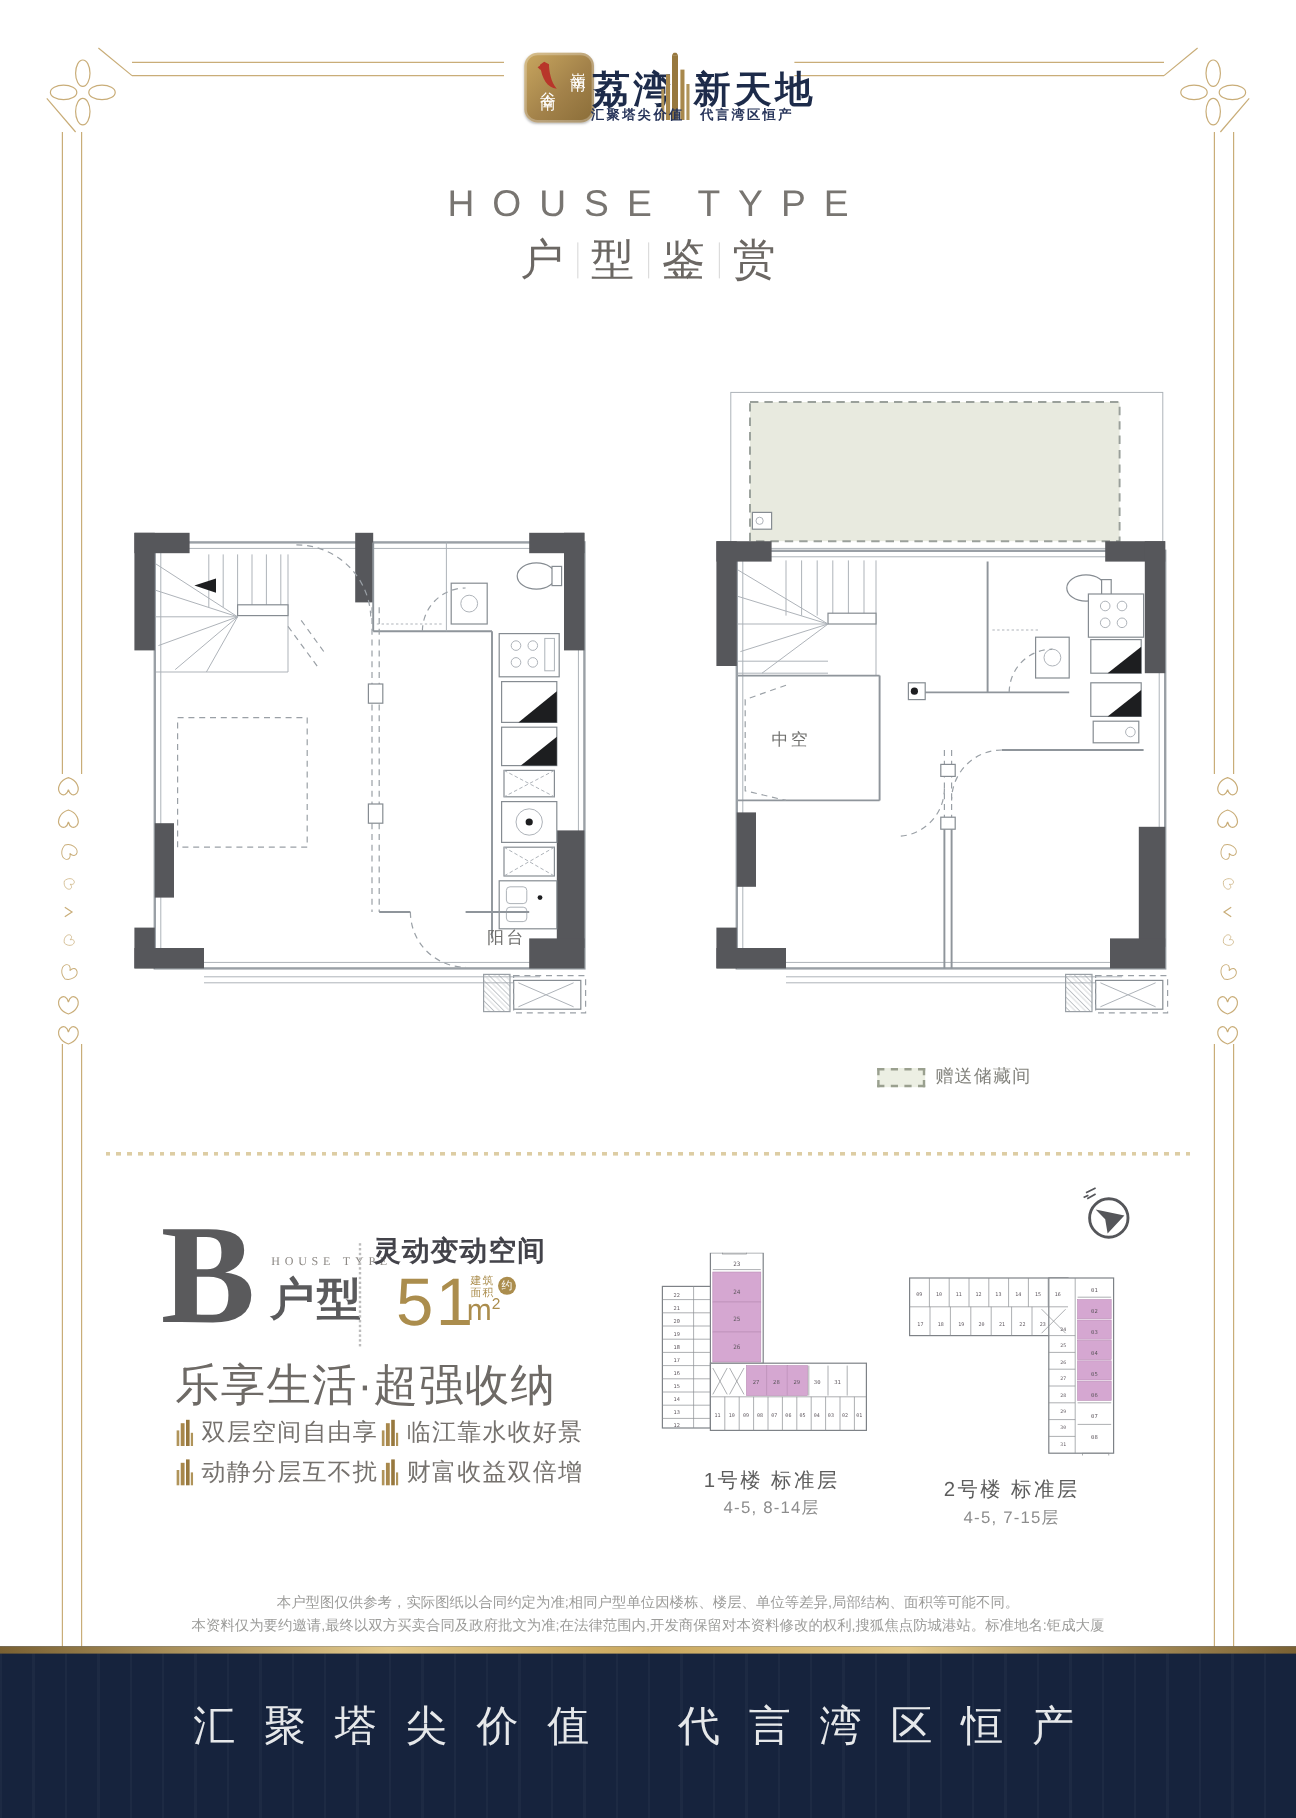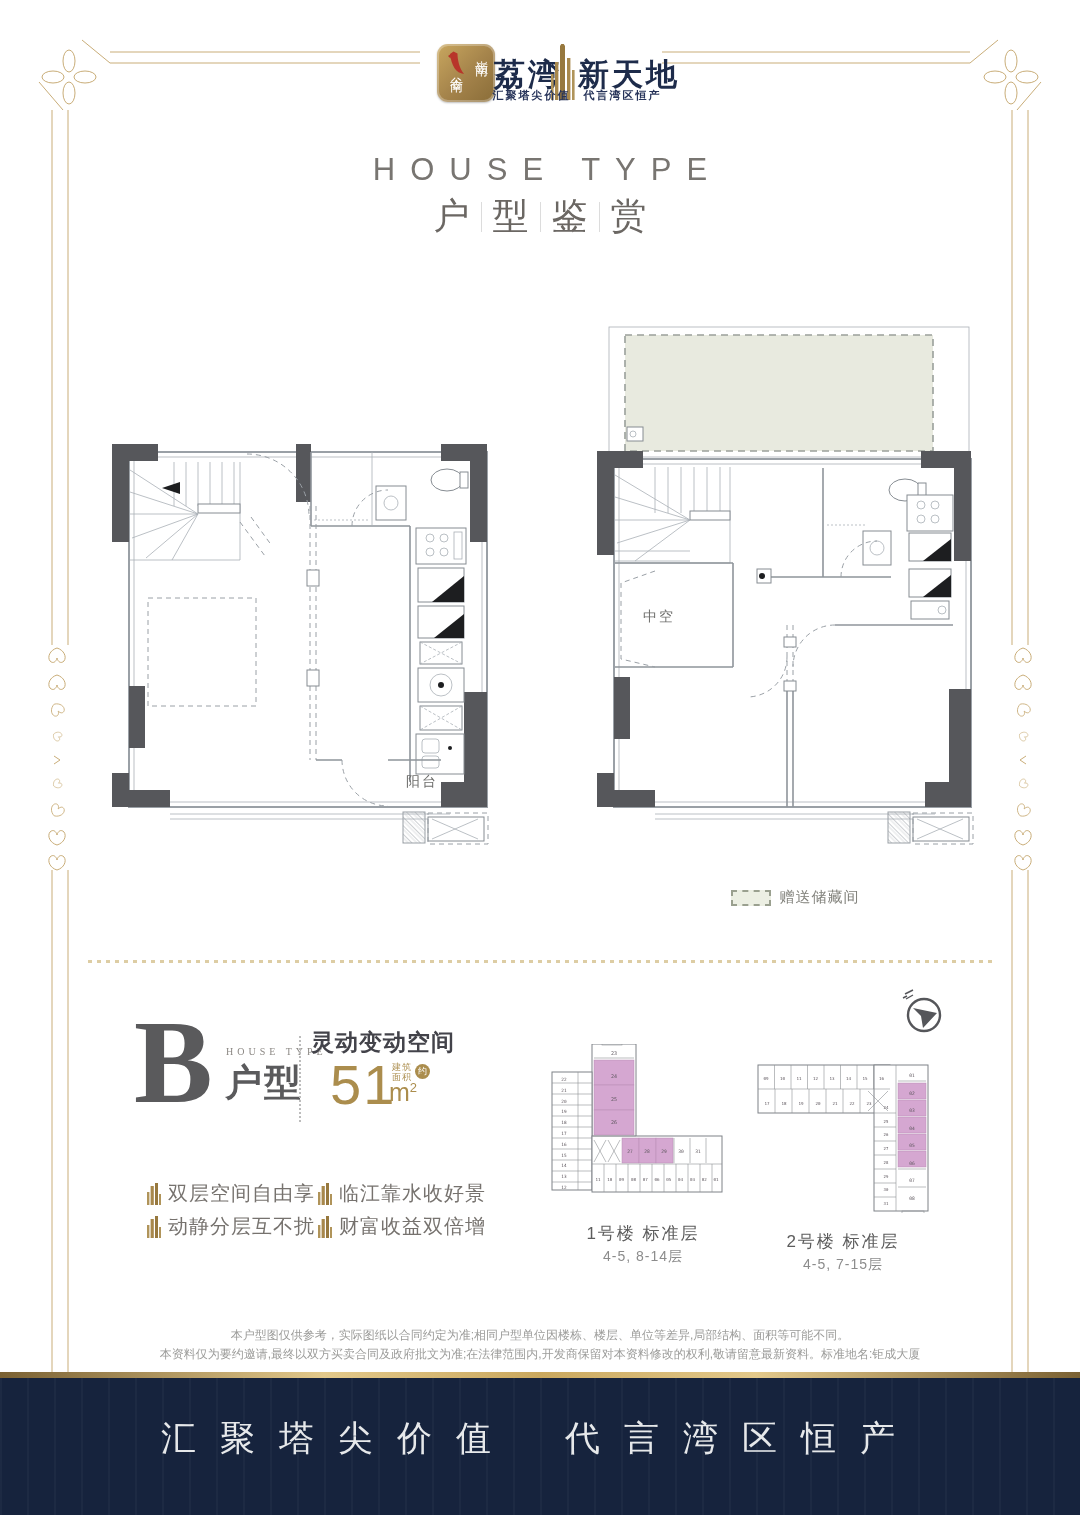--- a/index.html
+++ b/index.html
@@ -372,20 +372,21 @@
   <div class="abs ht-zh">户型</div>
   <div class="abs dot-vr"></div>
   <div class="abs slogan">灵动变动空间</div>
   <div class="abs area-num">51</div>
   <div class="abs area-note">
     <div>建筑</div>
       <div>面积</div>
   </div>
   <div class="abs area-approx">约</div>
   <div class="abs area-unit">m<sup>2</sup></div>
+  <div class="abs subtitle">乐享生活·超强收纳</div>
 
   <div class="abs feature f-r1 f-c1">
     <svg width="14" height="22" viewBox="0 0 14 22">
         <rect x="0" y="9" width="2.4" height="13" fill="#b0945a"></rect>
         <rect x="3.6" y="3" width="3.2" height="19" fill="#a8884c"></rect>
         <rect x="8" y="0" width="3" height="22" fill="#97783e"></rect>
         <rect x="12" y="11" width="2" height="11" fill="#b0945a"></rect>
       </svg>
     <span>双层空间自由享</span>
   </div>
@@ -539,21 +540,21 @@
         <text x="156" y="103.5" font-size="4.6" text-anchor="middle" class="t-num">06</text>
         <text x="156" y="121" font-size="4.6" text-anchor="middle" class="t-num">07</text>
         <text x="156" y="138.5" font-size="4.6" text-anchor="middle" class="t-num">08</text>
       </g>
   </svg>
   <div class="abs t-cap" style="left:756px;top:1230px;width:174px;">2号楼 标准层</div>
   <div class="abs t-floor" style="left:756px;top:1256px;width:174px;">4-5, 7-15层</div>
 
   <div class="abs disclaimer">
     <div>本户型图仅供参考，实际图纸以合同约定为准;相同户型单位因楼栋、楼层、单位等差异,局部结构、面积等可能不同。</div>
-    <div>本资料仅为要约邀请,最终以双方买卖合同及政府批文为准;在法律范围内,开发商保留对本资料修改的权利,敬请留意最新资料。标准地名:钜成大厦</div>
+    <div>本资料仅为要约邀请,最终以双方买卖合同及政府批文为准;在法律范围内,开发商保留对本资料修改的权利,搜狐焦点防城港站。标准地名:钜成大厦</div>
   </div>
 
   <div class="abs footer"></div>
   <div class="abs footer-slogan">
     <span>汇聚塔尖价值</span><span class="gap"></span><span>代言湾区恒产</span>
   </div>
 
 </div>
 
 </body></html>

